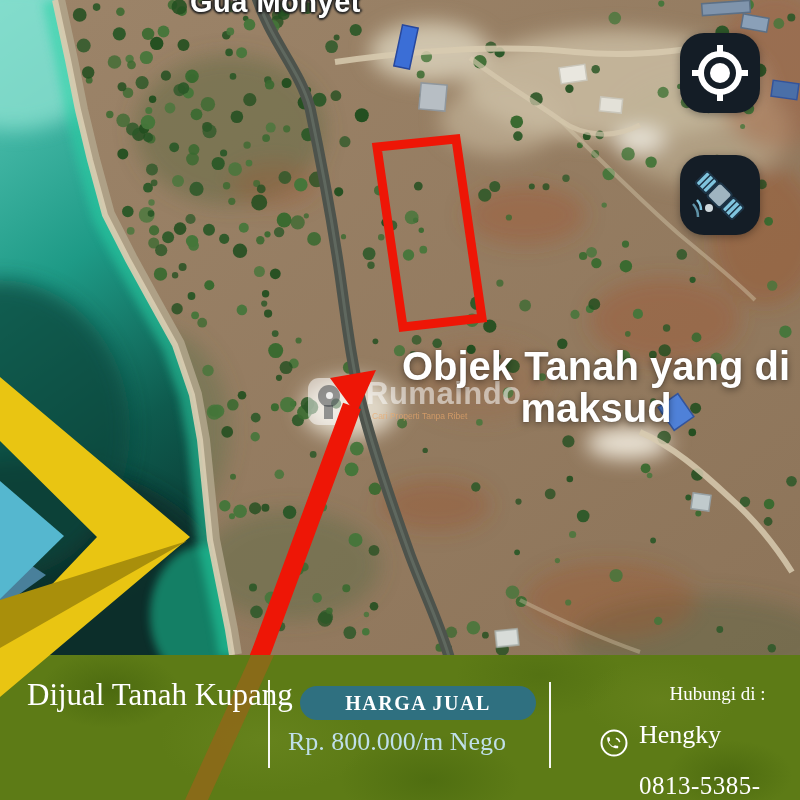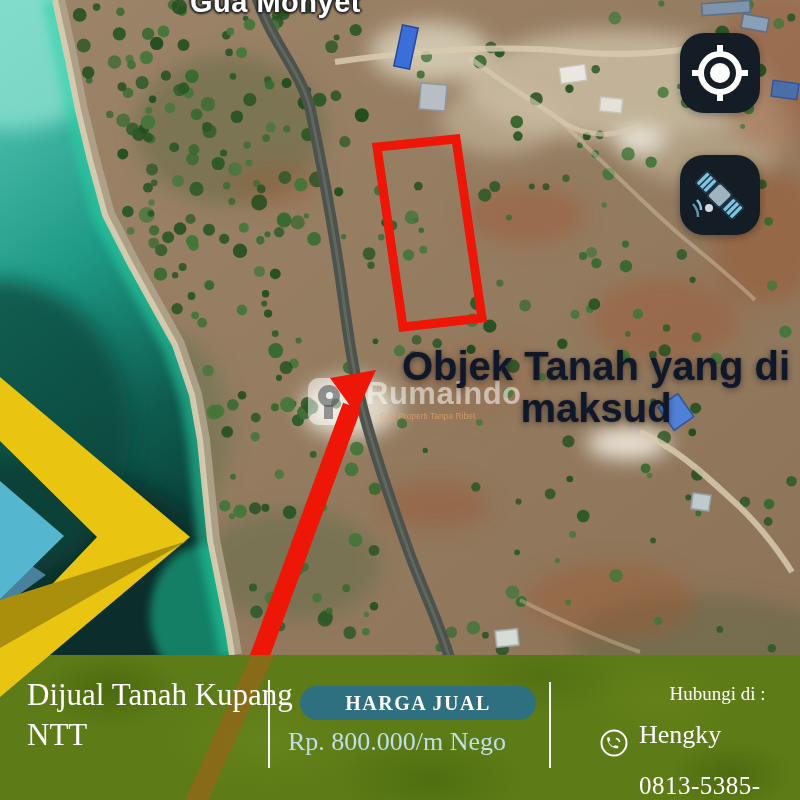--- a/index.html
+++ b/index.html
@@ -6,32 +6,32 @@
   .stage{position:relative;width:800px;height:800px;overflow:hidden;background:#97826a;
          font-family:"Liberation Sans",sans-serif;padding-left:22px;}
   
   .map{position:absolute;left:0;top:0;width:800px;height:655px;overflow:hidden;background:#97826a;}
   .terrain{position:absolute;left:0;top:0;}
   .place-label{position:absolute;left:190px;top:-14px;z-index:2;
     font:700 29px "Liberation Sans",sans-serif;color:#fff;letter-spacing:.5px;
     text-shadow:-2px 0 2px rgba(35,35,35,.95),2px 0 2px rgba(35,35,35,.95),
                  0 2px 2px rgba(35,35,35,.95),0 -2px 2px rgba(35,35,35,.95);}
   .annotation{position:absolute;left:396px;top:345px;width:400px;z-index:5;text-align:center;
-    font:700 40px "Liberation Sans",sans-serif;color:#0f172a;line-height:1.05;
+    font:700 40px "Liberation Sans",sans-serif;color:#ffffff;line-height:1.05;
     text-shadow:0 2px 7px rgba(0,0,0,.45),0 0 2px rgba(0,0,0,.3);}
   
   .watermark{position:absolute;left:308px;top:378px;z-index:3;display:flex;gap:13px;align-items:flex-start;}
   .wm-logo{position:relative;width:45px;height:47px;border-radius:11px;background:rgba(255,255,255,.52);}
   .wm-logo .k-circle{position:absolute;left:10px;top:7px;width:22px;height:22px;border-radius:50%;
     background:rgba(52,58,64,.5);}
   .wm-logo .k-dot{position:absolute;left:18px;top:14px;width:7px;height:7px;border-radius:50%;
     background:rgba(255,255,255,.85);}
   .wm-logo .k-stem{position:absolute;left:16px;top:27px;width:9px;height:14px;background:rgba(52,58,64,.5);}
   .wm-brand{font:700 31px "Liberation Sans",sans-serif;color:rgba(250,250,250,.55);letter-spacing:.5px;line-height:1;}
-  .wm-tagline{font:400 8.5px "Liberation Sans",sans-serif;color:rgba(235,168,108,.68);margin-top:2px;margin-left:14px;}
+  .wm-tagline{font:400 8.5px "Liberation Sans",sans-serif;color:rgba(235,168,108,.68);margin-top:2px;margin-left:6px;}
   
   .red-overlay{position:absolute;left:0;top:0;z-index:8;pointer-events:none;}
   
   .map-btn{position:absolute;left:680px;width:80px;height:80px;border-radius:24px;background:#141d26;
     display:flex;align-items:center;justify-content:center;z-index:10;box-shadow:0 2px 8px rgba(0,0,0,.35);cursor:pointer;}
   .btn-locate{top:33px;}
   .btn-layers{top:155px;}
   
   .banner{position:absolute;left:0;top:655px;width:800px;height:145px;z-index:20;background-color:#5d7b16;
     background-image:
@@ -534,21 +534,20 @@
     </div>
   </div>
 
   <div class="banner">
     <svg class="banner-stripe" width="800" height="145" viewBox="0 0 800 145">
       <polygon points="251,0 274,0 208,145 185,145" fill="#8a6a18" opacity=".95"></polygon>
     </svg>
 
     <div class="b-title">
       <div>Dijual Tanah Kupang</div>
-      <div>NTT</div>
     </div>
 
     <div class="divider div1"></div>
 
     <div class="price-pill">
       <span>HARGA JUAL</span>
     </div>
     <div class="price-value">Rp. 800.000/m Nego</div>
 
     <div class="divider div2"></div>

